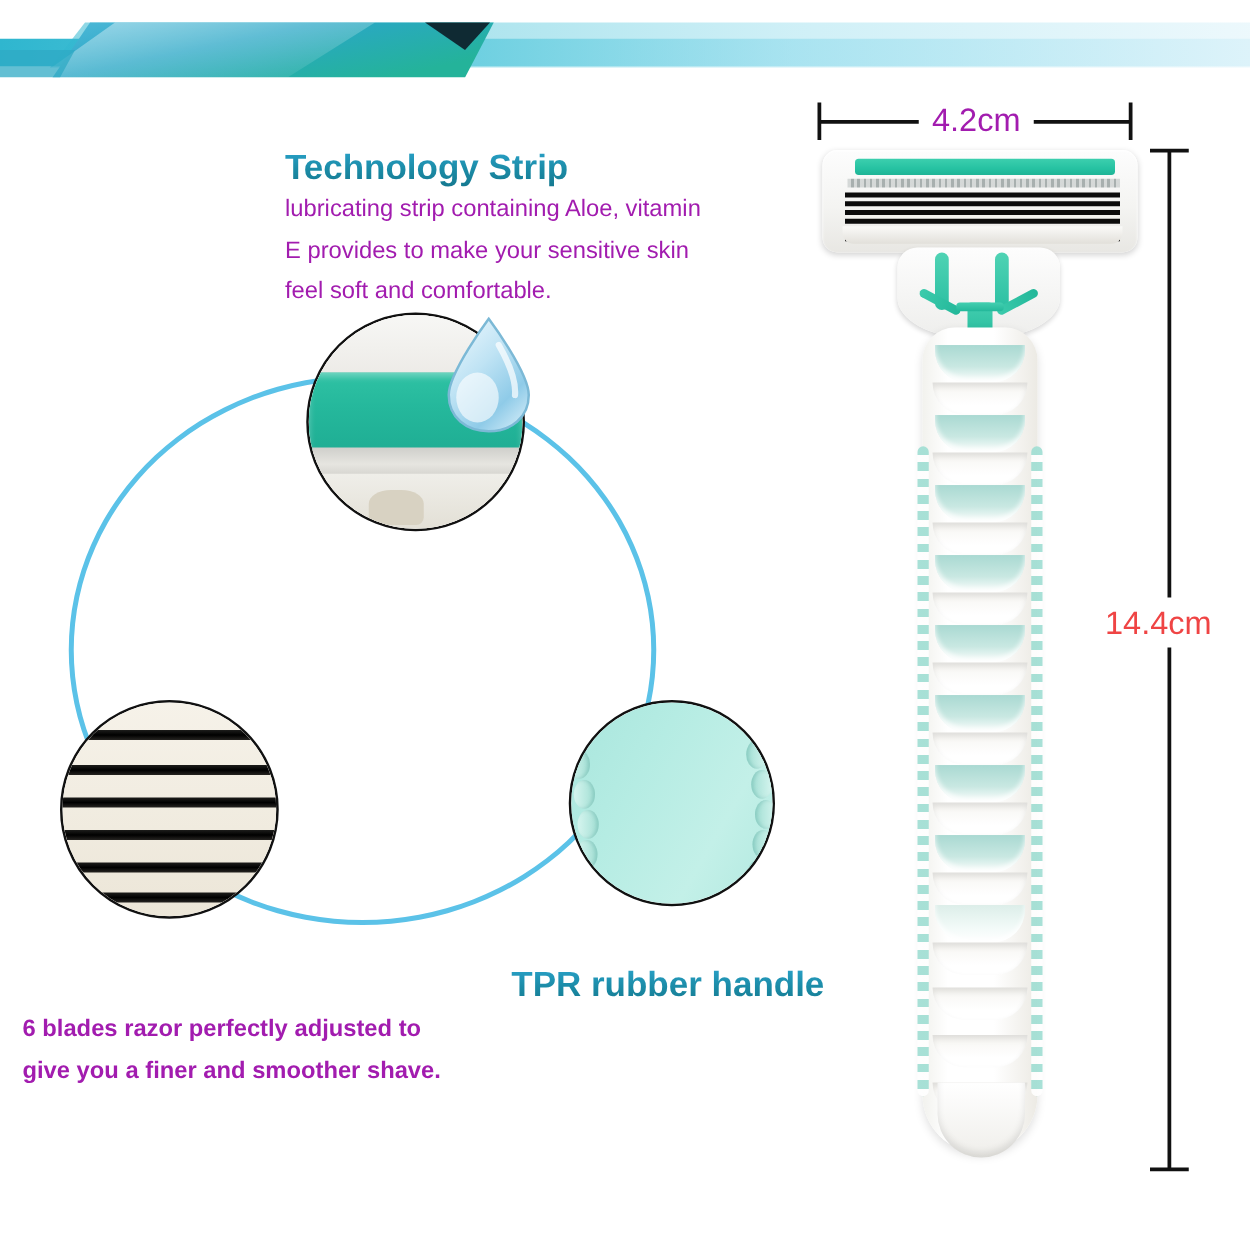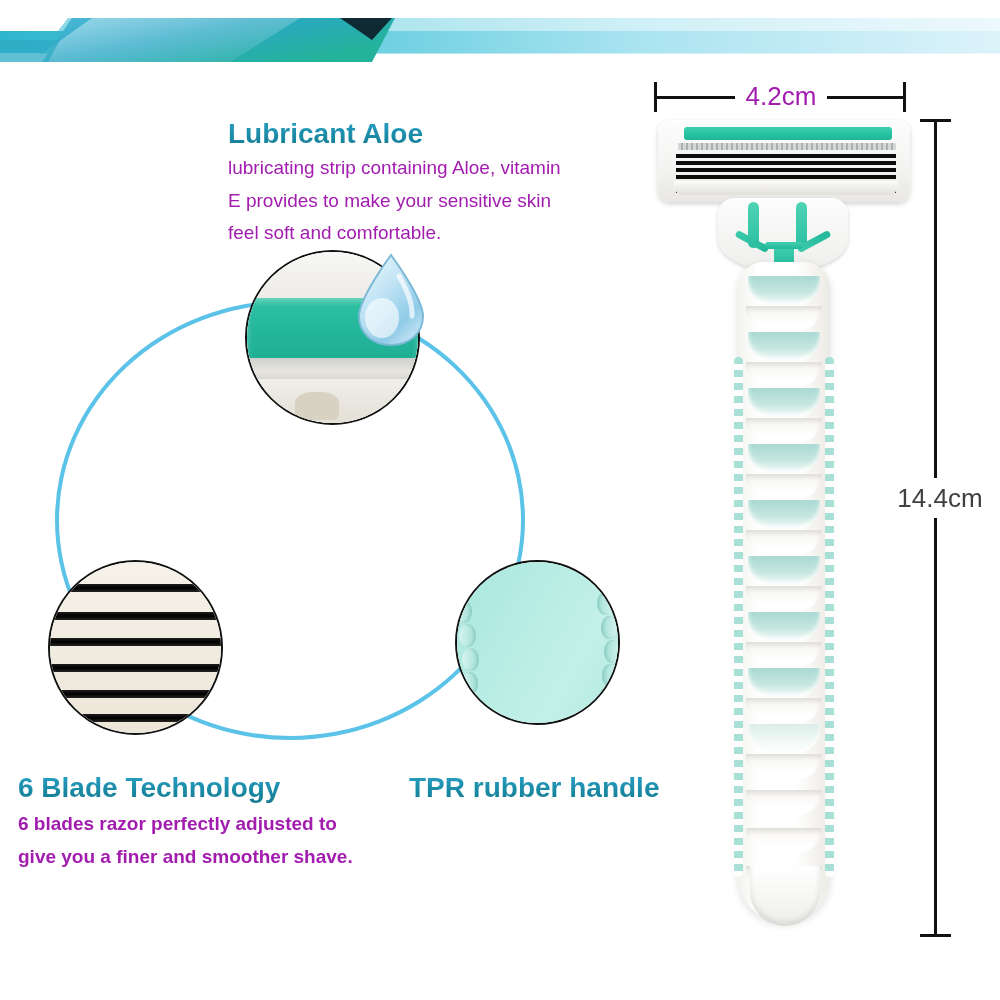--- a/index.html
+++ b/index.html
@@ -138,21 +138,21 @@
   .dim-h{position:absolute;left:655px;top:96px;width:250px;height:2.5px;background:#111;}
   .dim-h-t1{position:absolute;left:654px;top:82px;width:2.5px;height:30px;background:#111;}
   .dim-h-t2{position:absolute;left:903px;top:82px;width:2.5px;height:30px;background:#111;}
   .dim-h-label{position:absolute;left:735px;top:78px;width:92px;height:36px;
     background:#fff;text-align:center;font-size:26px;color:#a21caf;line-height:36px;}
 
   .dim-v{position:absolute;left:934px;top:120px;width:2.5px;height:816px;background:#111;}
   .dim-v-t1{position:absolute;left:920px;top:119px;width:31px;height:2.5px;background:#111;}
   .dim-v-t2{position:absolute;left:920px;top:934px;width:31px;height:2.5px;background:#111;}
   .dim-v-label{position:absolute;left:884px;top:478px;width:112px;height:40px;
-    background:#fff;text-align:center;font-size:26px;color:#404040;line-height:40px;}
+    background:#fff;font-size:26px;color:#ef4444;line-height:40px;}
 </style>
 </head>
 <body>
 
 <div class="stage">
 
   <div class="banner">
     <svg width="1000" height="52" viewBox="0 0 1000 52">
       <defs>
         <linearGradient id="bgFade" x1="0" y1="0" x2="1" y2="0">
@@ -175,21 +175,21 @@
       <polygon points="68,8 1000,8 1000,44 40,44" fill="url(#bgFade)" opacity="0.55"></polygon>
       <polygon points="72,8 395,8 372,52 42,52" fill="url(#bgMain)"></polygon>
       <polygon points="92,8 300,8 230,52 30,52" fill="url(#bgSheen)"></polygon>
       <polygon points="340,8 392,8 372,30" fill="#0f2a33"></polygon>
       <polygon points="0,30 60,30 48,52 0,52" fill="#2fa9c4" opacity="0.75"></polygon>
     </svg>
   </div>
 
   <div class="ring"></div>
 
-  <div class="fh" id="h-lub">Lubricant Aloe</div>
+  <div class="fh" id="h-lub">Technology Strip</div>
   <div class="fb" id="b-lub">lubricating strip containing Aloe, vitamin E provides to make your sensitive skin feel soft and comfortable.</div>
 
   <div class="circ" id="c-lub">
     <div class="lub-photo">
       <div class="lub-top"></div>
       <div class="lub-strip"></div>
       <div class="lub-silver"></div>
       <div class="lub-base"></div>
       <div class="lub-notch"></div>
     </div>
@@ -202,21 +202,20 @@
         <stop offset="0.40" stop-color="#bfe3f4"></stop>
         <stop offset="0.75" stop-color="#8fcbe8"></stop>
         <stop offset="1" stop-color="#cfeaf7"></stop>
       </linearGradient>
     </defs>
     <path d="M36 3 C 36 3, 68 46, 68 64 C 68 82, 54 93, 36 93 C 18 93, 4 82, 4 64 C 4 46, 36 3, 36 3 Z" fill="url(#dropG)" stroke="#7cb9d6" stroke-width="2"></path>
     <ellipse cx="27" cy="66" rx="17" ry="20" fill="#ffffff" opacity="0.62"></ellipse>
     <path d="M44 24 C 52 38, 58 52, 57 64" stroke="#ffffff" stroke-width="5" fill="none" opacity="0.7" stroke-linecap="round"></path>
   </svg>
 
-  <div class="fh" id="h-blade">6 Blade Technology</div>
   <div class="fb" id="b-blade">6 blades razor perfectly adjusted to give you a finer and smoother shave.</div>
 
   <div class="circ" id="c-blade">
     <div class="blade-photo">
       <div class="blade-line" style="top:22px"></div>
       <div class="blade-line" style="top:50px"></div>
       <div class="blade-line" style="top:76px"></div>
       <div class="blade-line" style="top:102px"></div>
       <div class="blade-line" style="top:128px"></div>
       <div class="blade-line" style="top:152px"></div>

